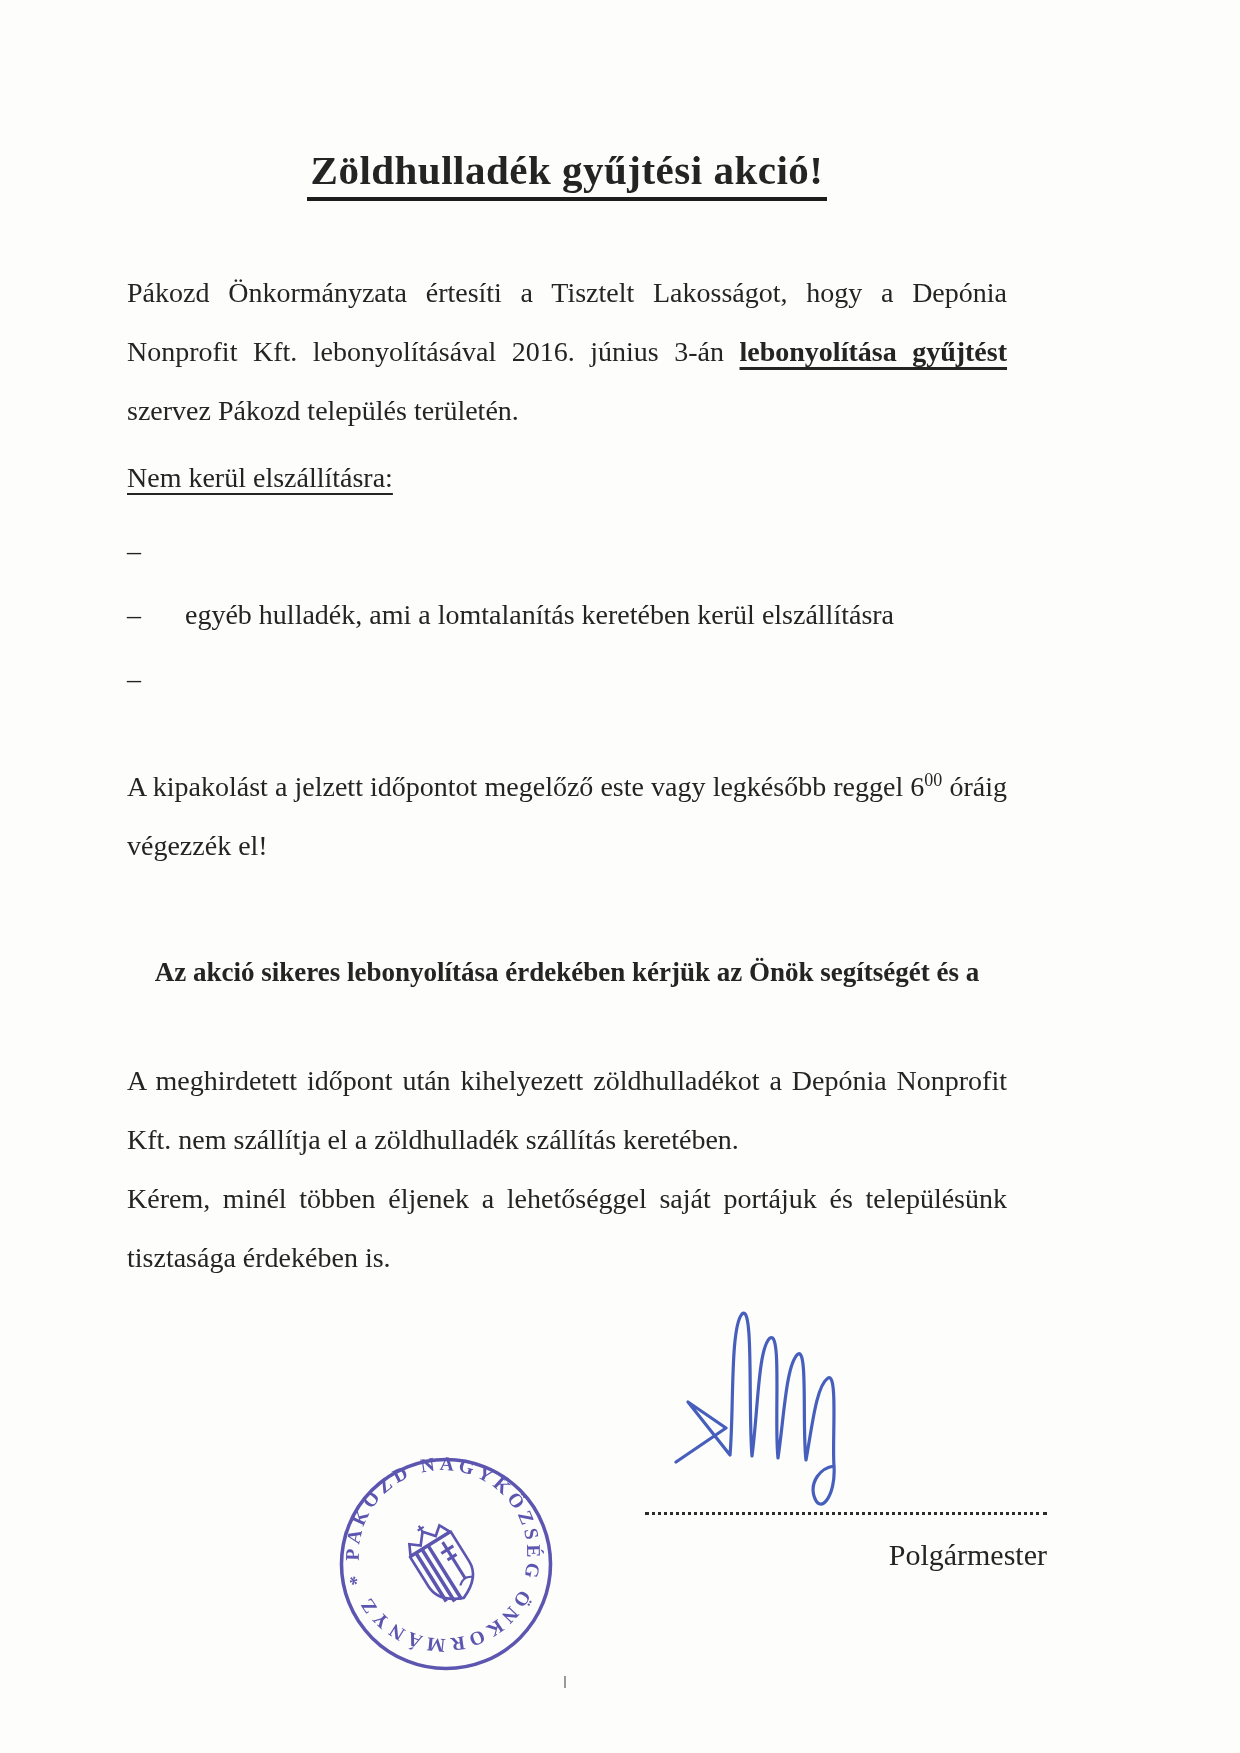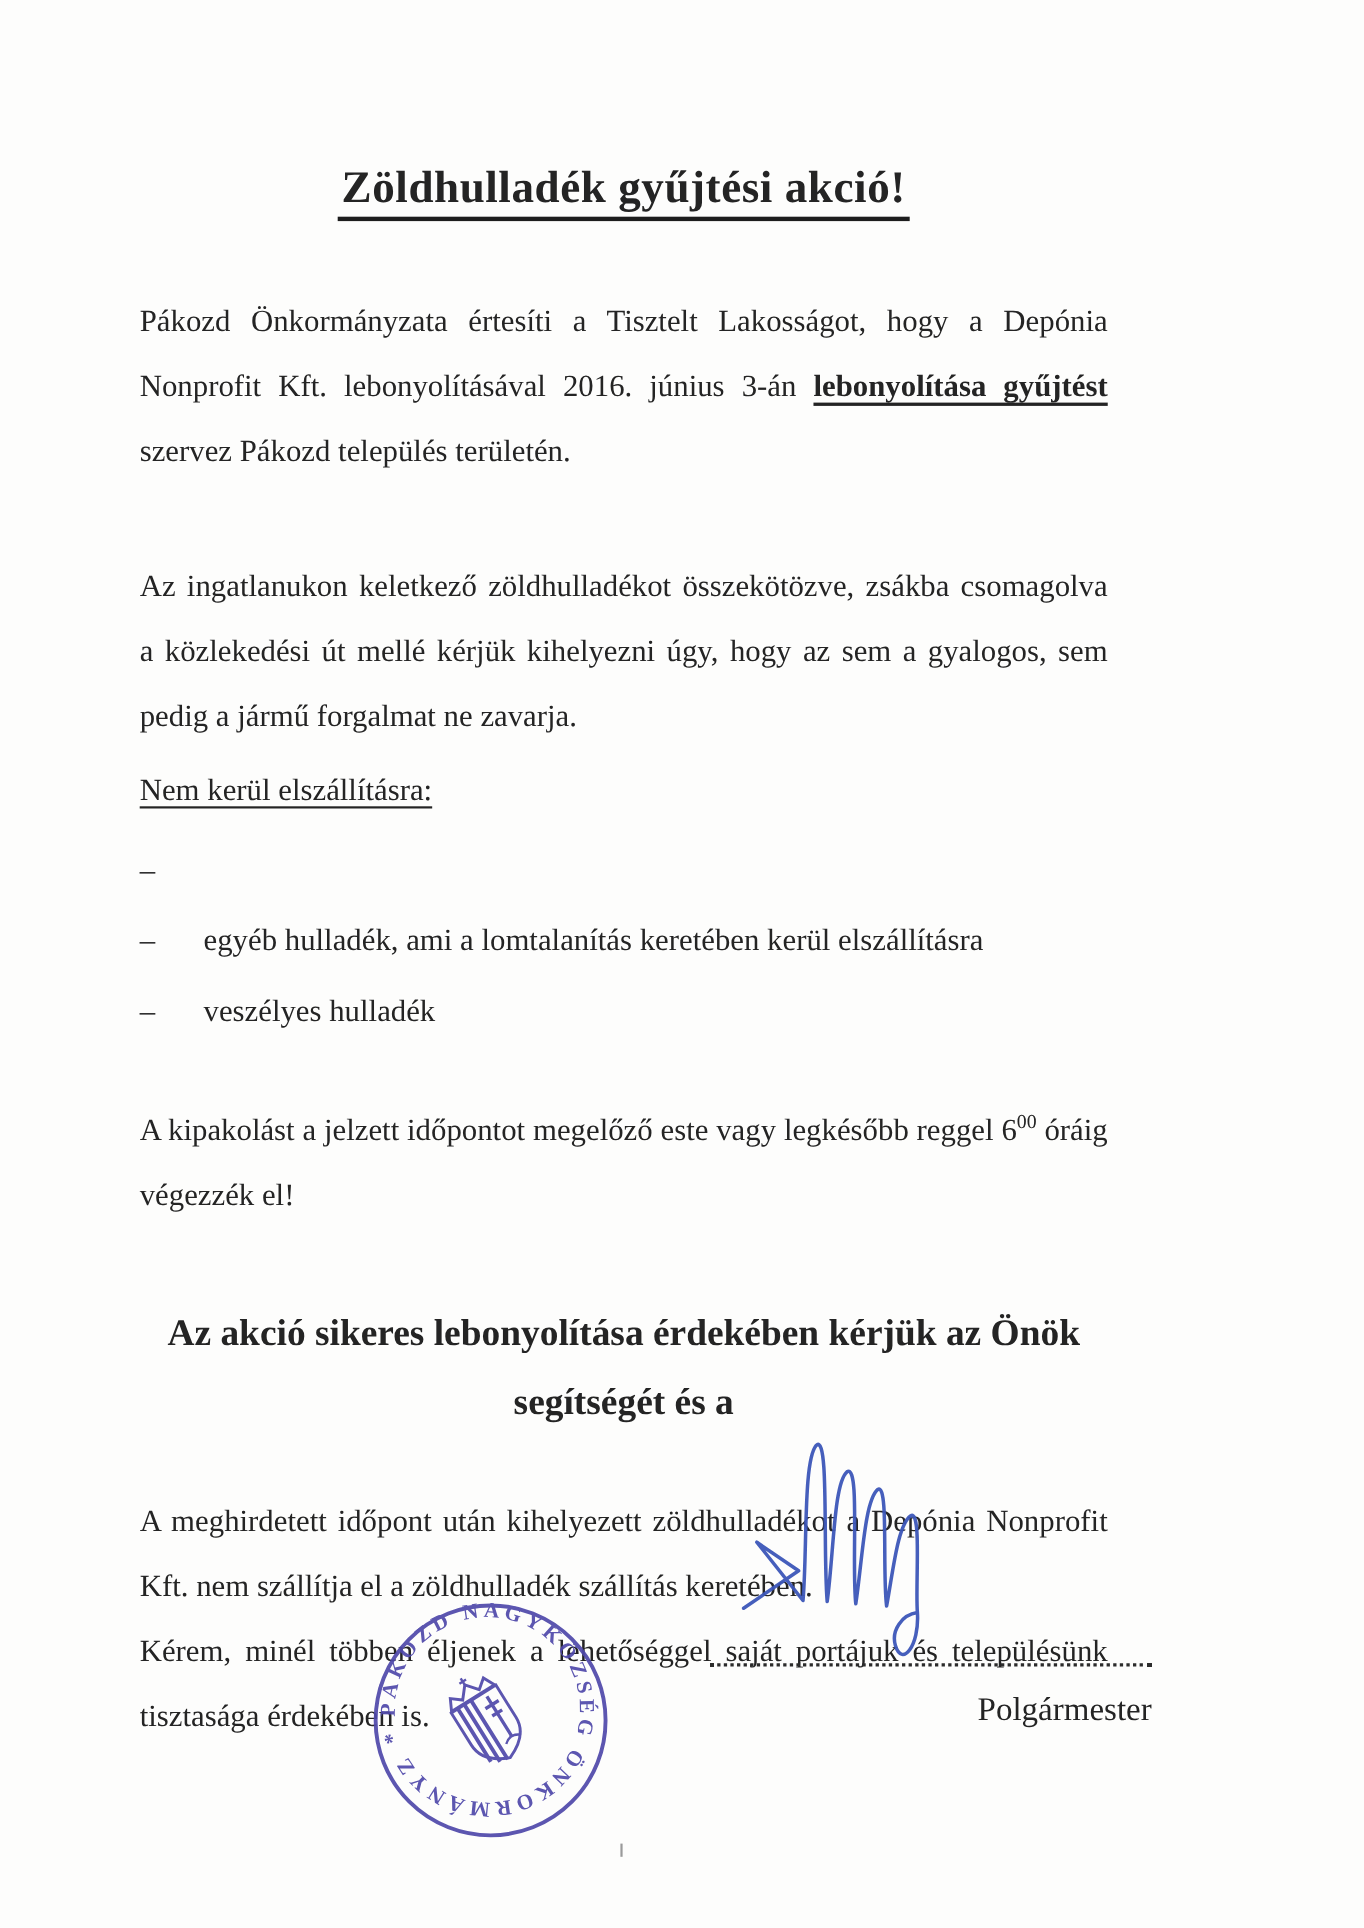--- a/index.html
+++ b/index.html
@@ -54,21 +54,21 @@
   .dash-item {
     display:flex;
     font-size:28px;
     line-height:64px;
   }
   .dash-item .dash { width:58px; flex:0 0 58px; }
   .par-deadline { margin-top:46px; }
   .par-deadline sup { font-size:18px; line-height:0; vertical-align:super; }
   .emphasis {
     margin-top:66px;
-    font-size:34px;
+    font-size:27px;
     font-weight:bold;
     text-align:center;
     line-height:62px;
   }
   .par-after   { margin-top:48px; }
   .par-closing { margin-top:0; }
 
   
   .stamp {
     position:absolute;
@@ -111,35 +111,33 @@
     <div class="doc-title">
       <span class="underline">Zöldhulladék gyűjtési akció!</span>
     </div>
 
     <p class="body-par par-intro">
       <span>Pákozd Önkormányzata értesíti a Tisztelt Lakosságot, hogy a Depónia Nonprofit Kft. lebonyolításával 2016. június 3-án</span>
       <span class="hl">lebonyolítása gyűjtést</span>
       <span>szervez Pákozd település területén.</span>
     </p>
 
-    <p class="body-par par-packing">Az ingatlanukon keletkező zöldhulladékot összekötözve, zsákba csomagolva a közlekedési út mellé kérjük kihelyezni úgy, hogy az sem a gyalogos, sem pedig a jármű forgalmat ne zavarja.</p>
 
     <div class="list-heading">Nem kerül elszállításra:</div>
 
     <div class="dash-list">
       <div class="dash-item">
         <span class="dash">–</span>
       </div>
       <div class="dash-item">
         <span class="dash">–</span>
         <span>egyéb hulladék, ami a lomtalanítás keretében kerül elszállításra</span>
       </div>
       <div class="dash-item">
         <span class="dash">–</span>
-        <span>veszélyes hulladék</span>
       </div>
     </div>
 
     <p class="body-par par-deadline">
       <span>A kipakolást a jelzett időpontot megelőző este vagy legkésőbb reggel 6</span><sup>00</sup>
       <span>óráig végezzék el!</span>
     </p>
 
     <div class="emphasis">
       <div>Az akció sikeres lebonyolítása érdekében kérjük az Önök segítségét és a</div>

